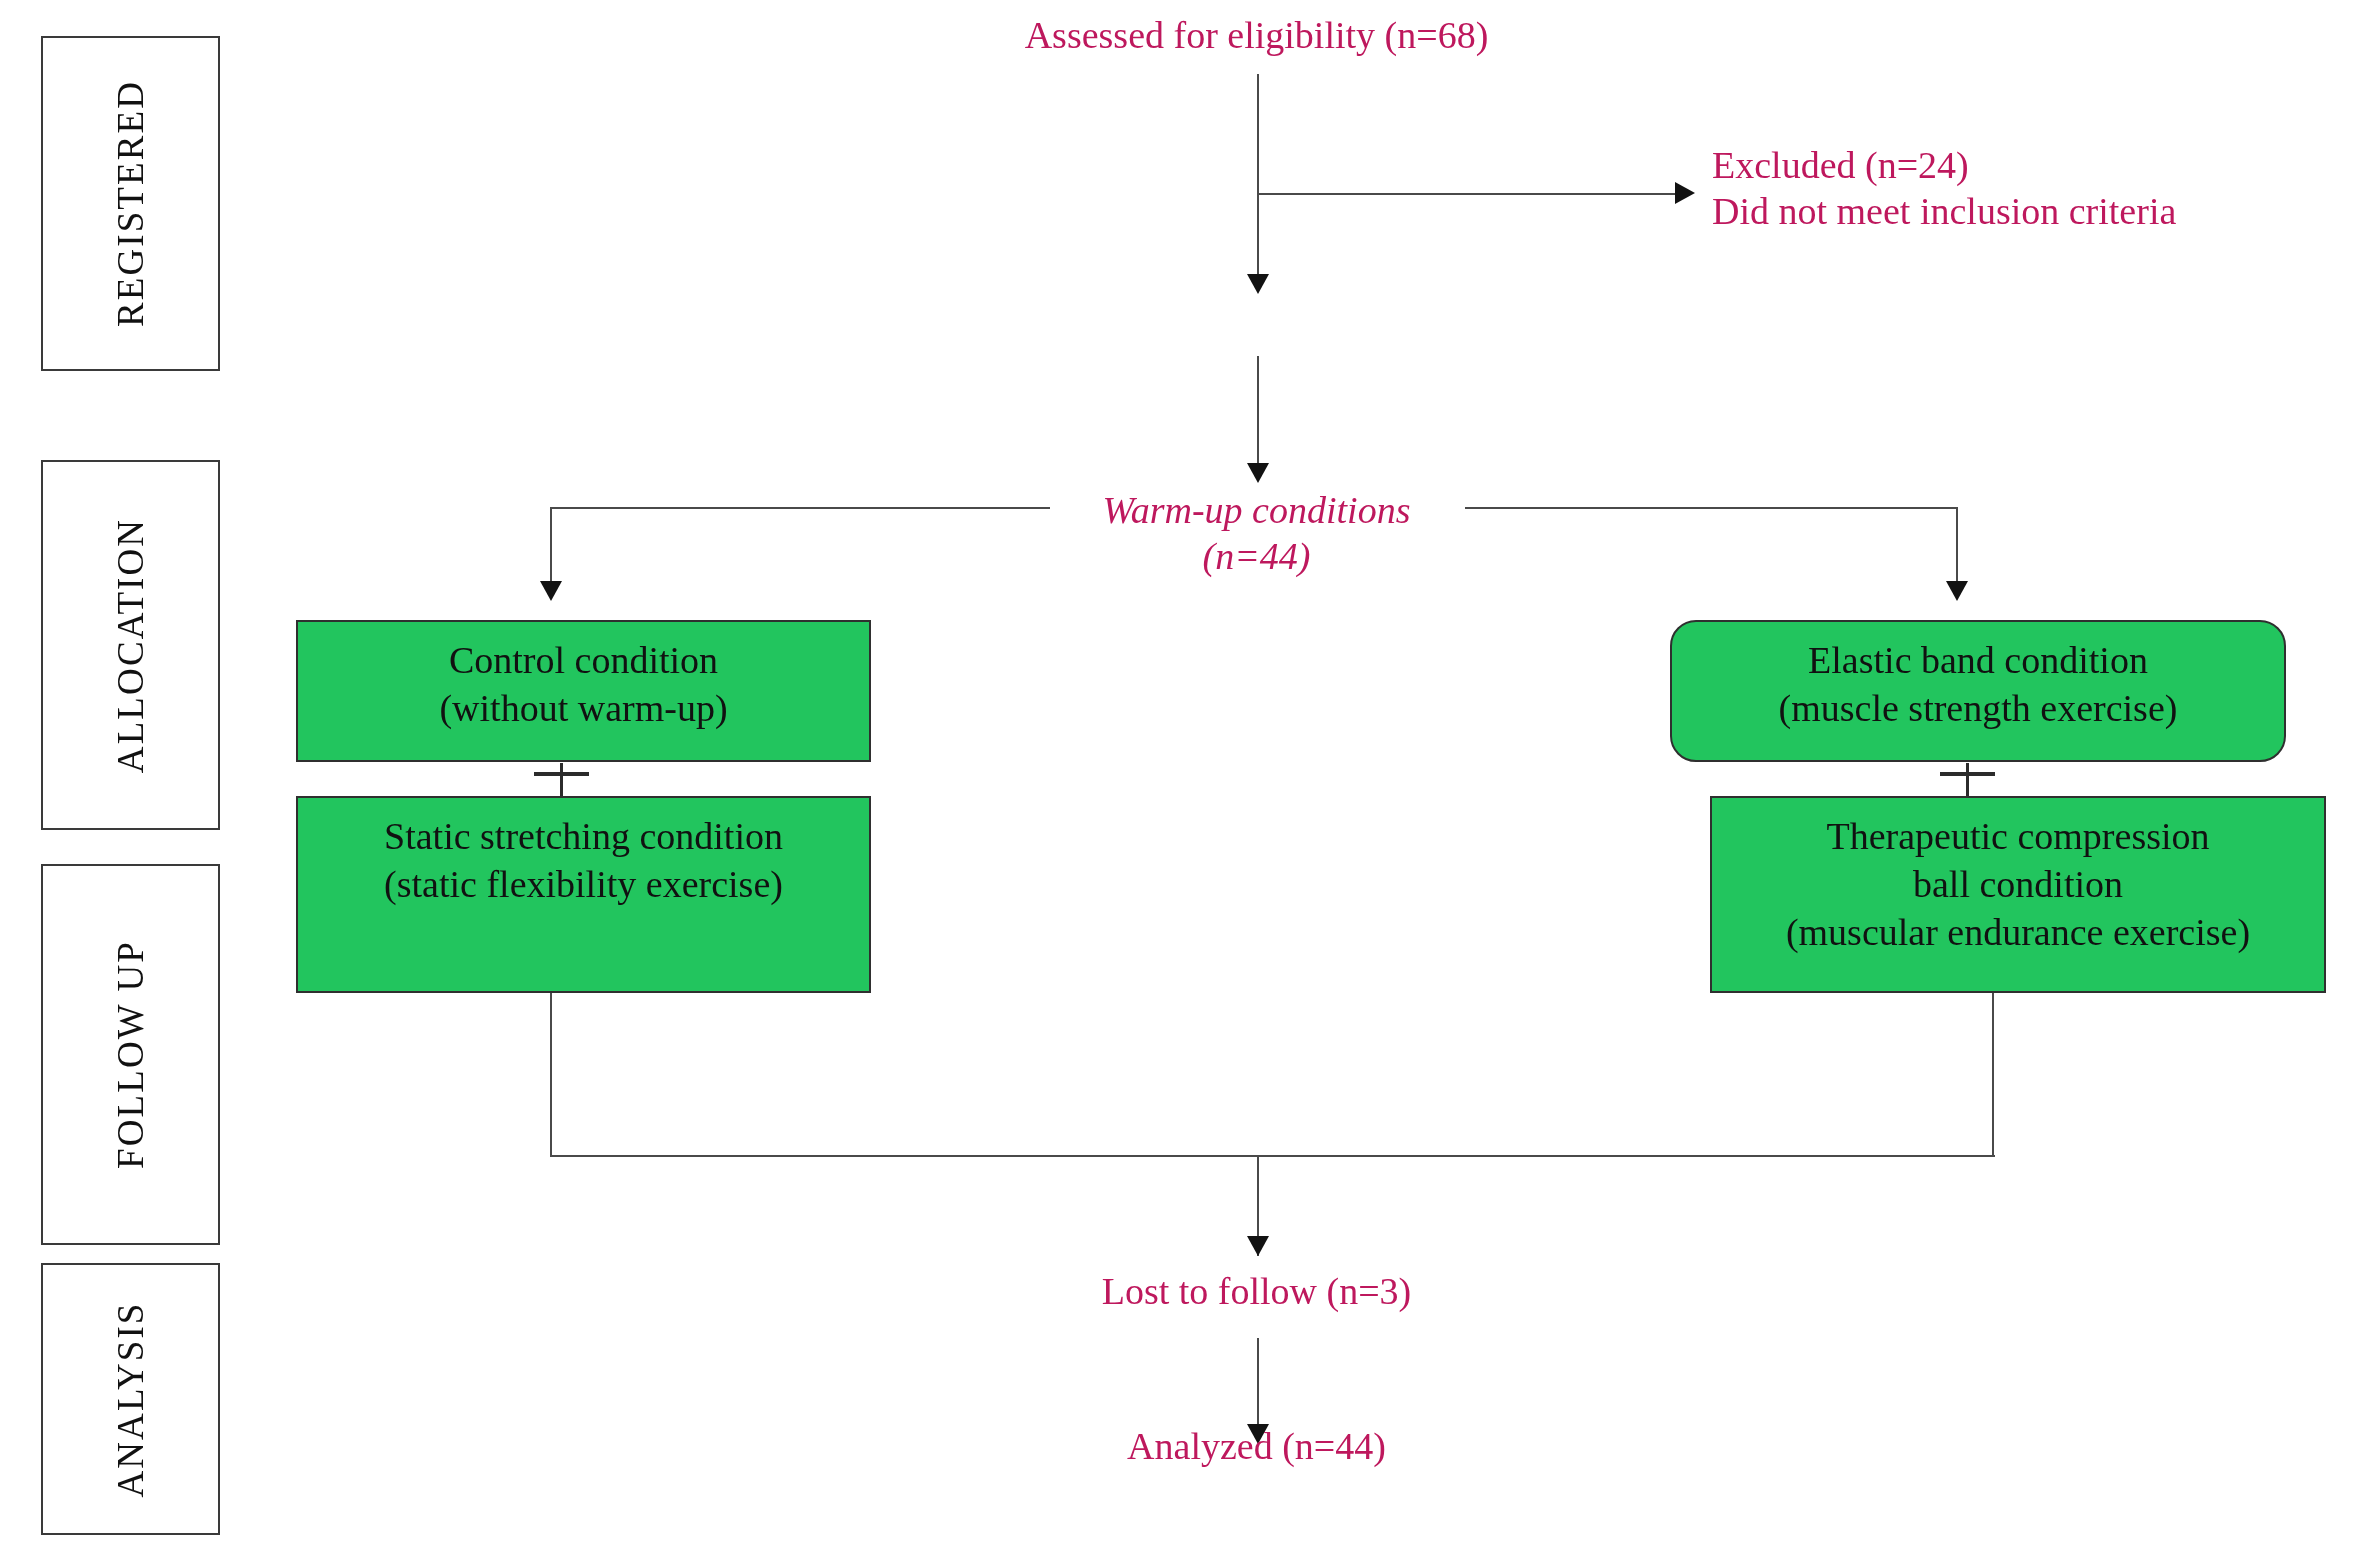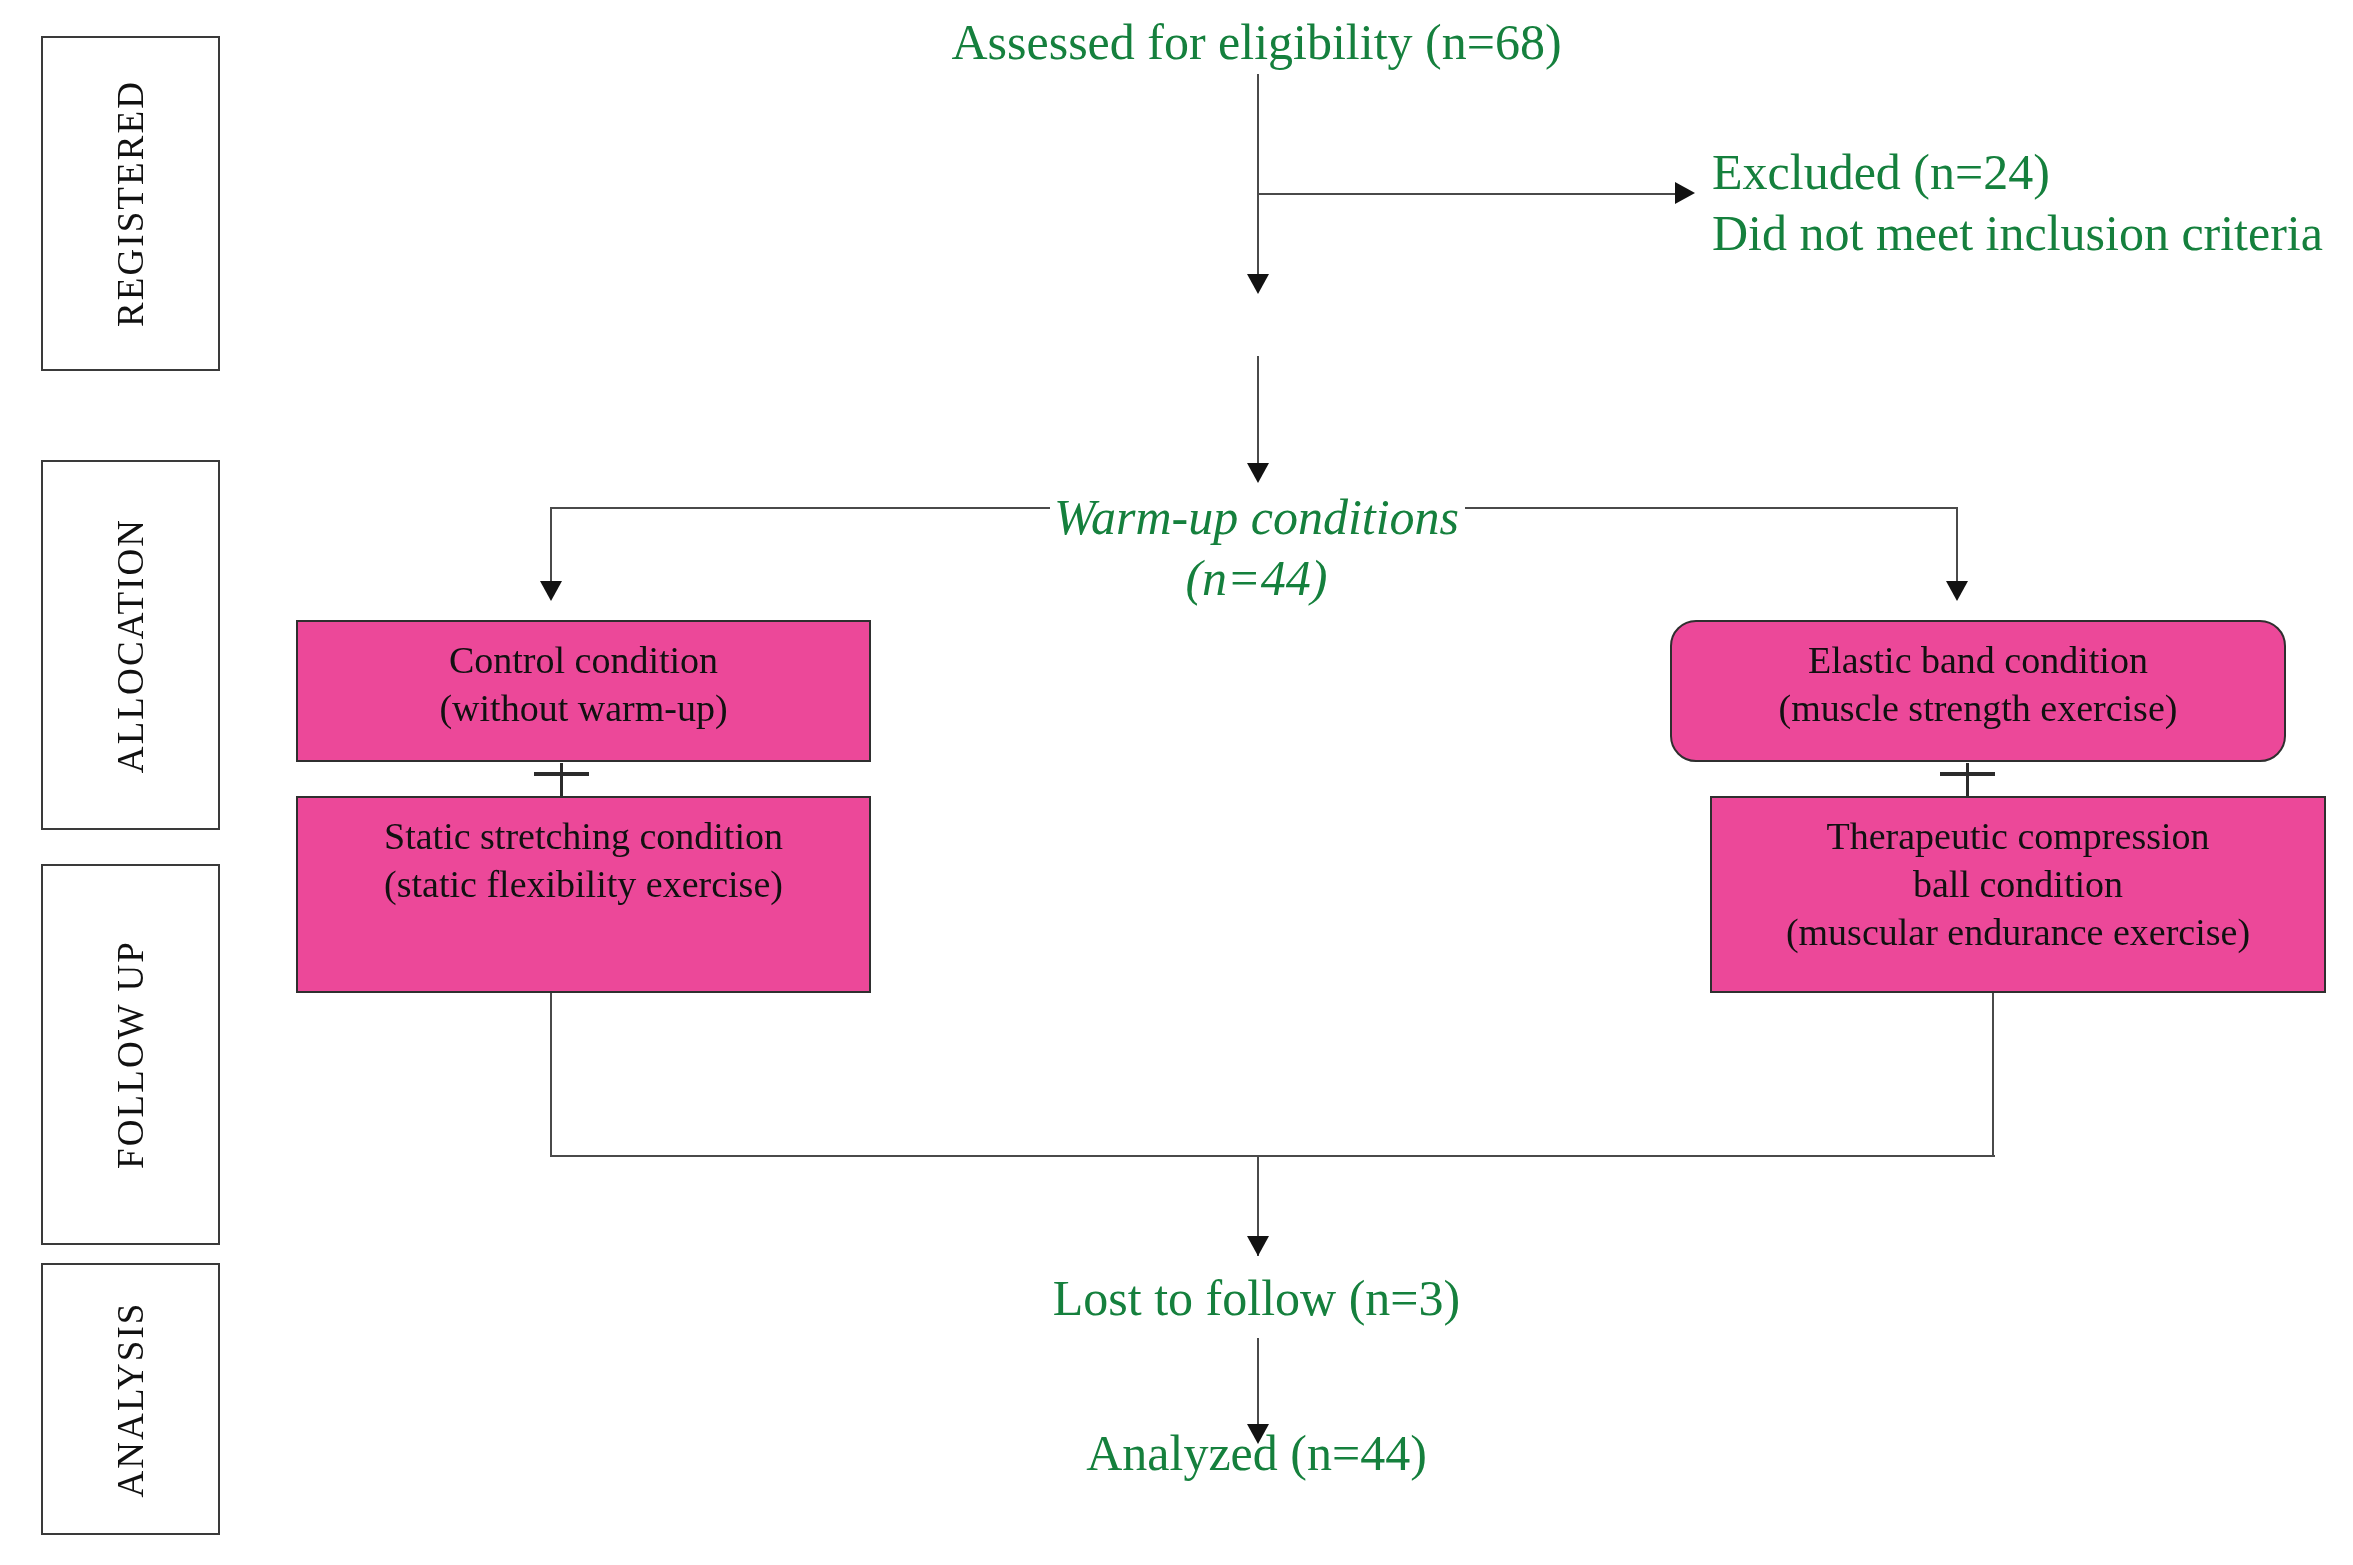--- a/index.html
+++ b/index.html
@@ -23,30 +23,30 @@
     white-space:nowrap;
     font-size:37px;
     letter-spacing:2.1px;
     font-family:"Liberation Serif","DejaVu Serif",serif;
     color:#111111;
   }
   
   .text-node{
     position:absolute;
     text-align:center;
-    font-size:50px;
+    font-size:38px;
     line-height:1.22;
-    color:#15803d;
+    color:#be185d;
     white-space:pre-line;
   }
   
   .flow-box{
     position:absolute;
     border:2.7px solid #2f2f2f;
-    background:#ec4899;
+    background:#22c55e;
     box-sizing:border-box;
     text-align:center;
     font-size:38px;
     line-height:1.26;
     color:#111111;
     padding-top:15px;
     white-space:pre-line;
   }
   
   .vline{position:absolute;width:0;border-left:2.7px solid #4a4a4a;}

